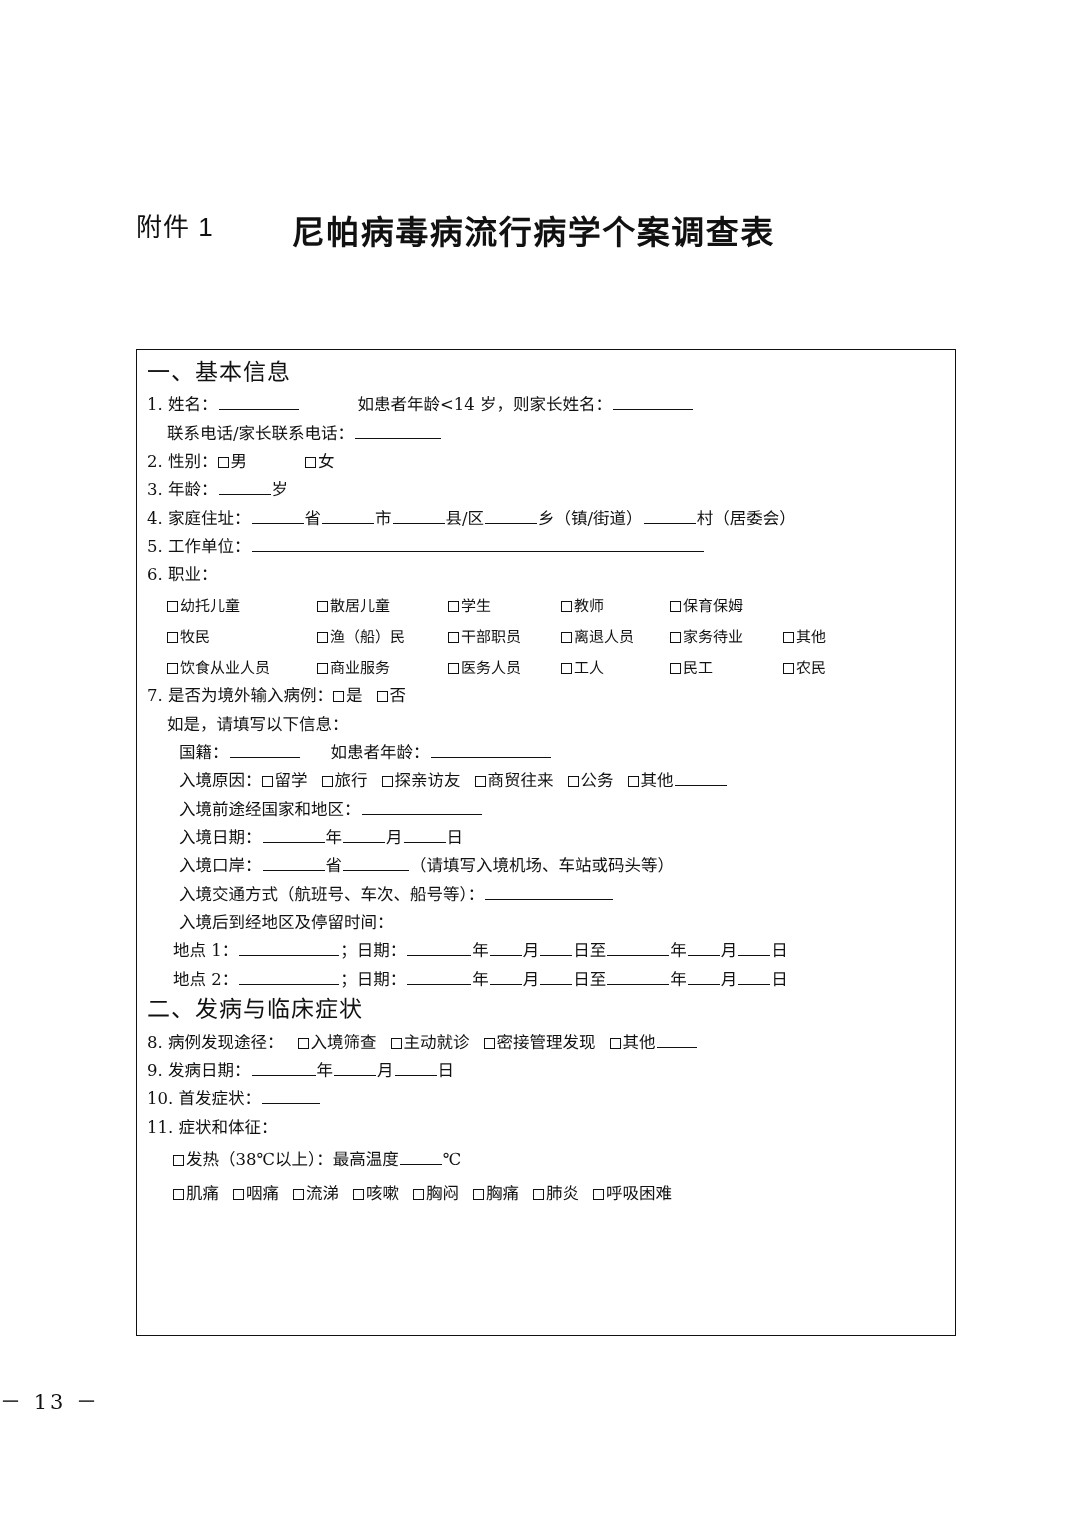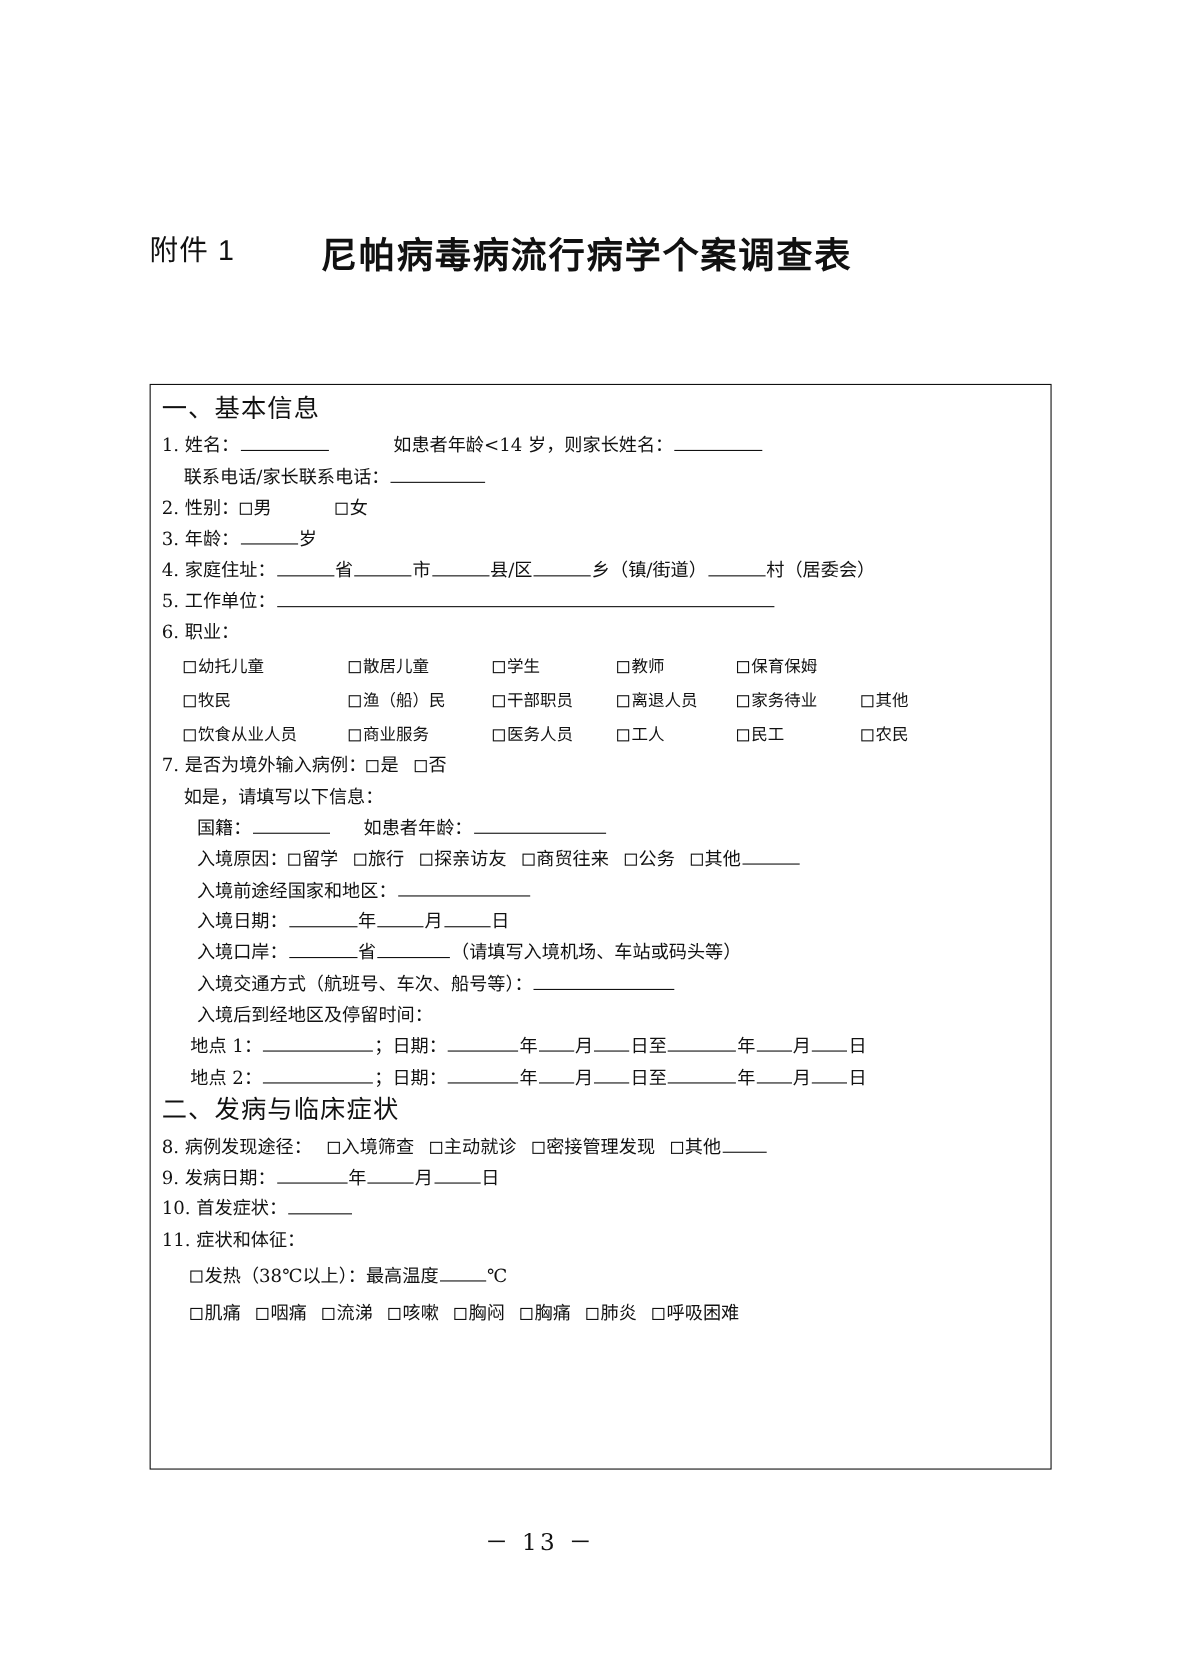--- a/index.html
+++ b/index.html
@@ -119,21 +119,20 @@
     padding-left:36px;
     padding-top:5px;padding-bottom:5px;
     font-size:16.5px;white-space:nowrap;
   }
   .sym-item{display:inline-block;margin-right:14px;}
 
   
   .page-number{
     position:absolute;
     left:0;top:1385px;width:1080px;
-    text-align:center;
     padding-right:98px;
     box-sizing:border-box;
     font-size:21px;
     letter-spacing:3px;
   }
 </style>
 </head>
 <body>
 
 <div class="page">

